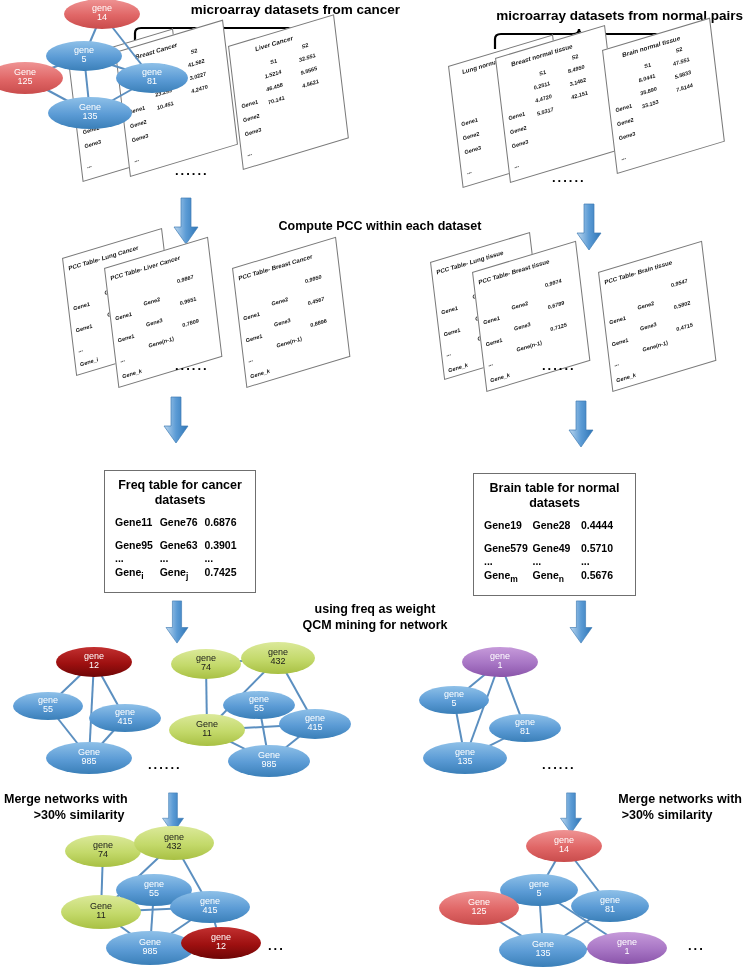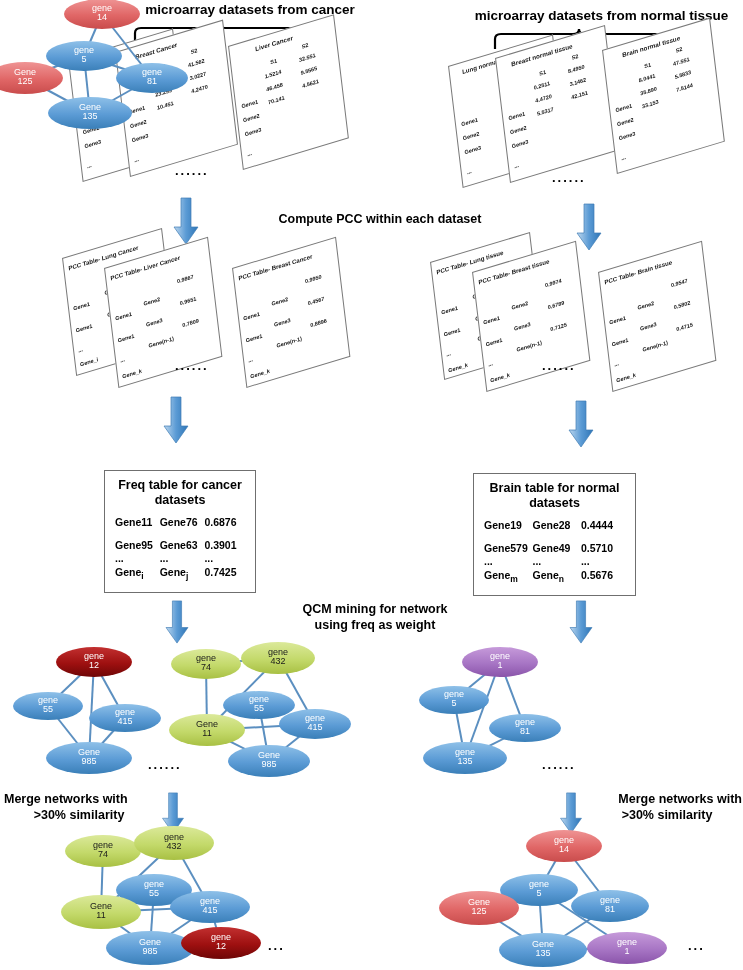--- a/index.html
+++ b/index.html
@@ -1,21 +1,21 @@
 <!DOCTYPE html>
 <html><head>
 <meta charset="utf-8">
 <style>
   html,body{margin:0;padding:0;background:#ffffff;}
   body{width:743px;height:970px;position:relative;overflow:hidden;
        font-family:"Liberation Sans",sans-serif;color:#000;}
   .stage{position:absolute;}
 
   
-  .sec-title{font-weight:bold;font-size:13.5px;text-align:center;line-height:1.15;}
+  .sec-title{font-weight:bold;font-size:13.5px;text-align:right;line-height:1.15;}
   .step-text{font-weight:bold;font-size:12.5px;text-align:center;line-height:1.25;}
   .merge-text{font-weight:bold;font-size:12.5px;line-height:1.25;}
   sub{font-size:8.5px;font-weight:bold;}
 
   
   .bracket{position:absolute;}
   .bracket svg{display:block;}
 
   
   .card{
@@ -58,21 +58,21 @@
   .nodelbl{position:absolute;text-align:center;font-size:9px;line-height:1.05;
            pointer-events:none;white-space:nowrap;font-weight:normal;}
   .nodelbl.dark{color:#ffffff;}
   .nodelbl.light{color:#1b1b1b;}
 </style>
 </head>
 <body>
 
 <div class="stage sec-title" style="left:100px;top:2px;width:300px;">microarray datasets from cancer</div>
 
-<div class="stage sec-title" style="left:460px;top:8px;width:283px;">microarray datasets from normal tissue</div>
+<div class="stage sec-title" style="left:460px;top:8px;width:283px;">microarray datasets from normal pairs</div>
 
 <div class="bracket" style="left:133px;top:22px;">
   <svg width="172" height="22" viewBox="0 0 172 22">
     <path d="M2,21 L2,11 Q2,6 8,6 L80,6 Q86,6 86,1 Q86,6 92,6 L164,6 Q170,6 170,11 L170,21" fill="none" stroke="#000" stroke-width="2.2"></path>
   </svg>
 </div>
 
 <div class="bracket" style="left:493px;top:28px;">
   <svg width="172" height="22" viewBox="0 0 172 22">
     <path d="M2,21 L2,11 Q2,6 8,6 L80,6 Q86,6 86,1 Q86,6 92,6 L164,6 Q170,6 170,11 L170,21" fill="none" stroke="#000" stroke-width="2.2"></path>
@@ -199,21 +199,21 @@
     <path d="M8,1 L18,1 L18,30 L25,30 L13,47 L1,30 L8,30 Z" fill="url(#ag1)" stroke="#3f7cb4" stroke-width="0.7"></path>
   </svg>
 </div>
 
 <div class="arrow" style="left:576px;top:203px;">
   <svg width="26" height="48" viewBox="0 0 26 48">
     <path d="M8,1 L18,1 L18,30 L25,30 L13,47 L1,30 L8,30 Z" fill="url(#ag1)" stroke="#3f7cb4" stroke-width="0.7"></path>
   </svg>
 </div>
 
-<div class="stage step-text" style="left:230px;top:212px;width:300px;">Compute PCC within each dataset</div>
+<div class="stage step-text" style="left:230px;top:219px;width:300px;">Compute PCC within each dataset</div>
 
 <div class="stage" style="left:0;top:0;width:400px;height:400px;">
   <div class="card" style="left:62px;top:258px;width:100px;height:118px;">
     <div class="card-inner">
       <div class="card-title" style="left:4px;top:8px;font-size:6px;">PCC Table- Lung Cancer</div>
       <div class="c-cell" style="left:4px;top:48px;">Gene1</div>
       <div class="c-cell" style="left:36px;top:42px;">Gene2</div>
       <div class="c-cell" style="left:4px;top:70px;">Gene1</div>
       <div class="c-cell" style="left:36px;top:64px;">Gene3</div>
       <div class="c-cell" style="left:4px;top:90px;">...</div>
@@ -388,22 +388,22 @@
     <path d="M8,1 L18,1 L18,30 L25,30 L13,47 L1,30 L8,30 Z" fill="url(#ag1)" stroke="#3f7cb4" stroke-width="0.7"></path>
   </svg>
 </div>
 <div class="arrow" style="left:568px;top:600px;">
   <svg width="26" height="44" viewBox="0 0 26 48">
     <path d="M8,1 L18,1 L18,30 L25,30 L13,47 L1,30 L8,30 Z" fill="url(#ag1)" stroke="#3f7cb4" stroke-width="0.7"></path>
   </svg>
 </div>
 
 <div class="stage step-text" style="left:245px;top:602px;width:260px;">
+  <div>using freq as weight</div>
   <div>QCM mining for network</div>
-  <div>using freq as weight</div>
 </div>
 
 <div class="net" style="left:10px;top:648px;width:170px;height:135px;">
     <svg width="170" height="135" viewBox="0 0 170 135">
       <defs>
         <linearGradient id="grad0" x1="0" y1="0" x2="0" y2="1">
           <stop offset="0" stop-color="#c23030"></stop>
           <stop offset="0.55" stop-color="#9e1010"></stop>
           <stop offset="1" stop-color="#6e0606"></stop>
         </linearGradient>

